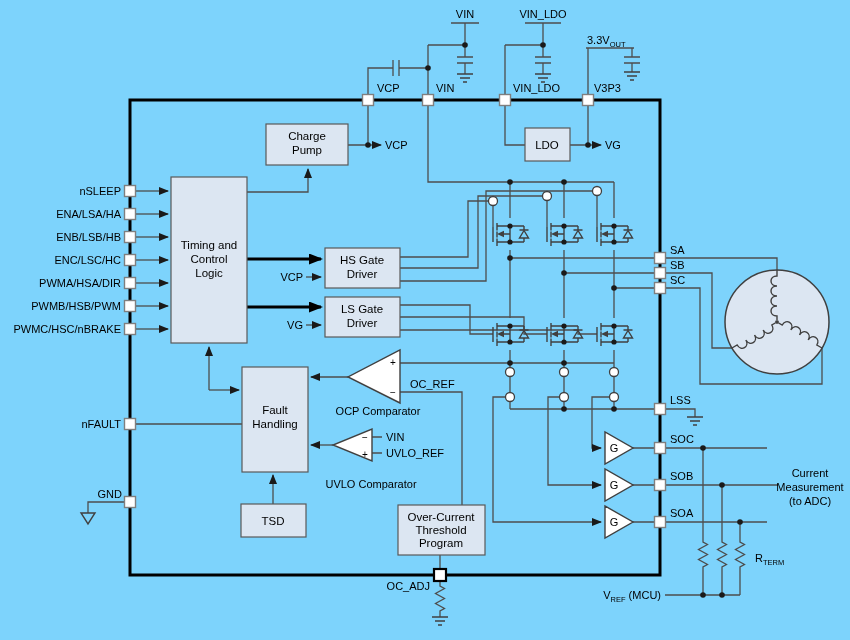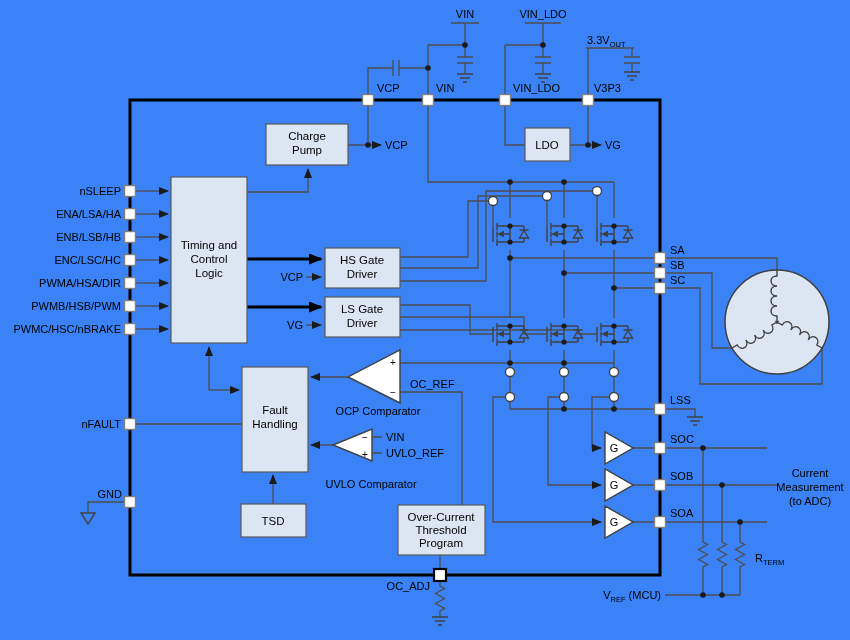--- a/index.html
+++ b/index.html
@@ -1,16 +1,16 @@
 <!DOCTYPE html>
 <html><head>
 <meta charset="utf-8">
 <style>
   html,body{margin:0;padding:0;background:#ffffff;}
-  #stage{width:850px;height:640px;position:relative;background:#3b82f6;}
+  #stage{width:850px;height:640px;position:relative;background:#7dd3fc;}
   svg text{font-family:"Liberation Sans","DejaVu Sans",sans-serif;font-size:11px;fill:#000;}
   .blk{font-size:11.5px;text-anchor:middle;}
   .mid{text-anchor:middle;}
   .end{text-anchor:end;}
   .sub{font-size:7.5px;}
   .sign{font-size:10px;text-anchor:middle;}
   .wire{stroke:#4d4d4d;stroke-width:1.3;fill:none;}
   .thick{stroke:#000;stroke-width:2.8;fill:none;}
   .border{stroke:#000;stroke-width:3;fill:none;}
   .blkrect{fill:#dce6f2;stroke:#595959;stroke-width:1.2;}

